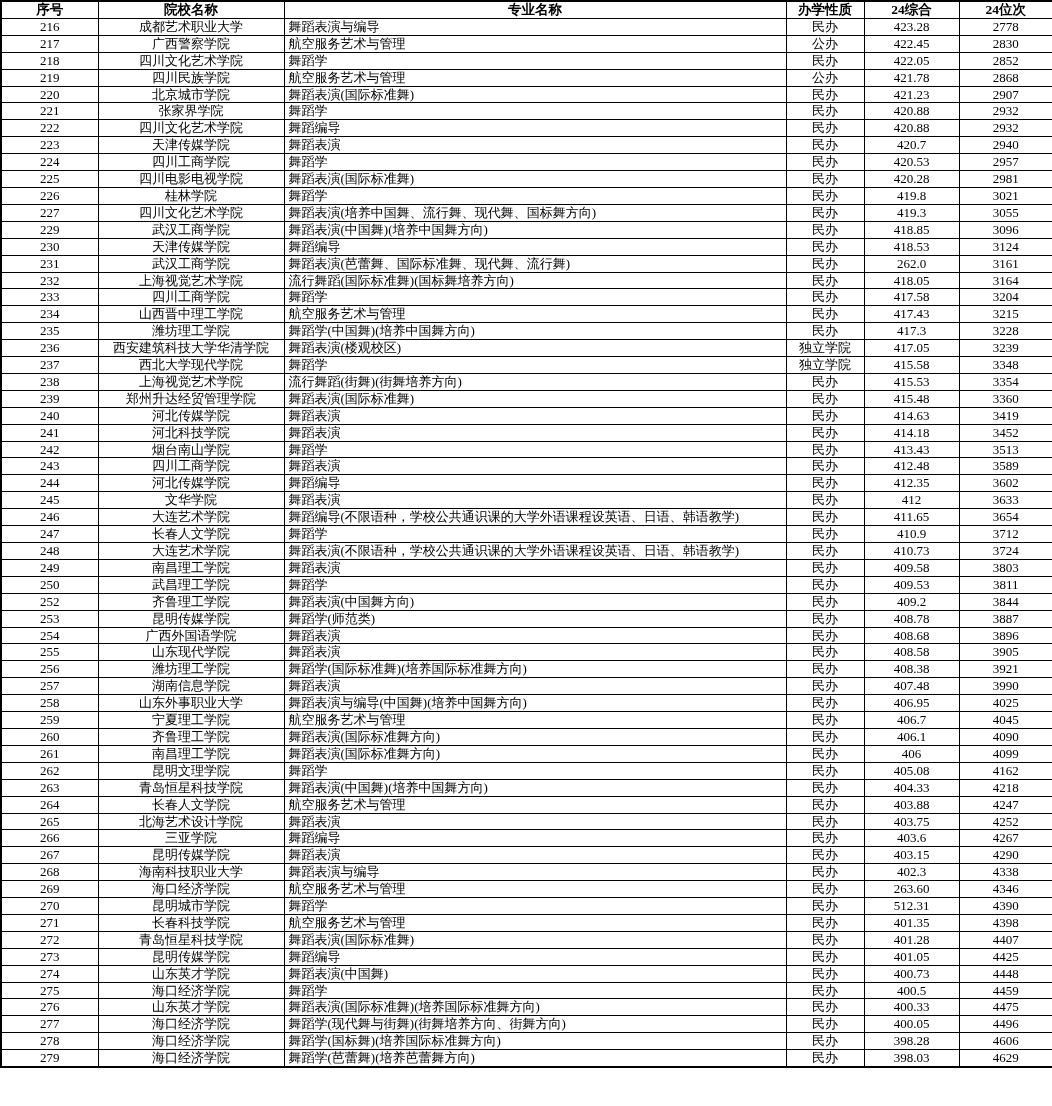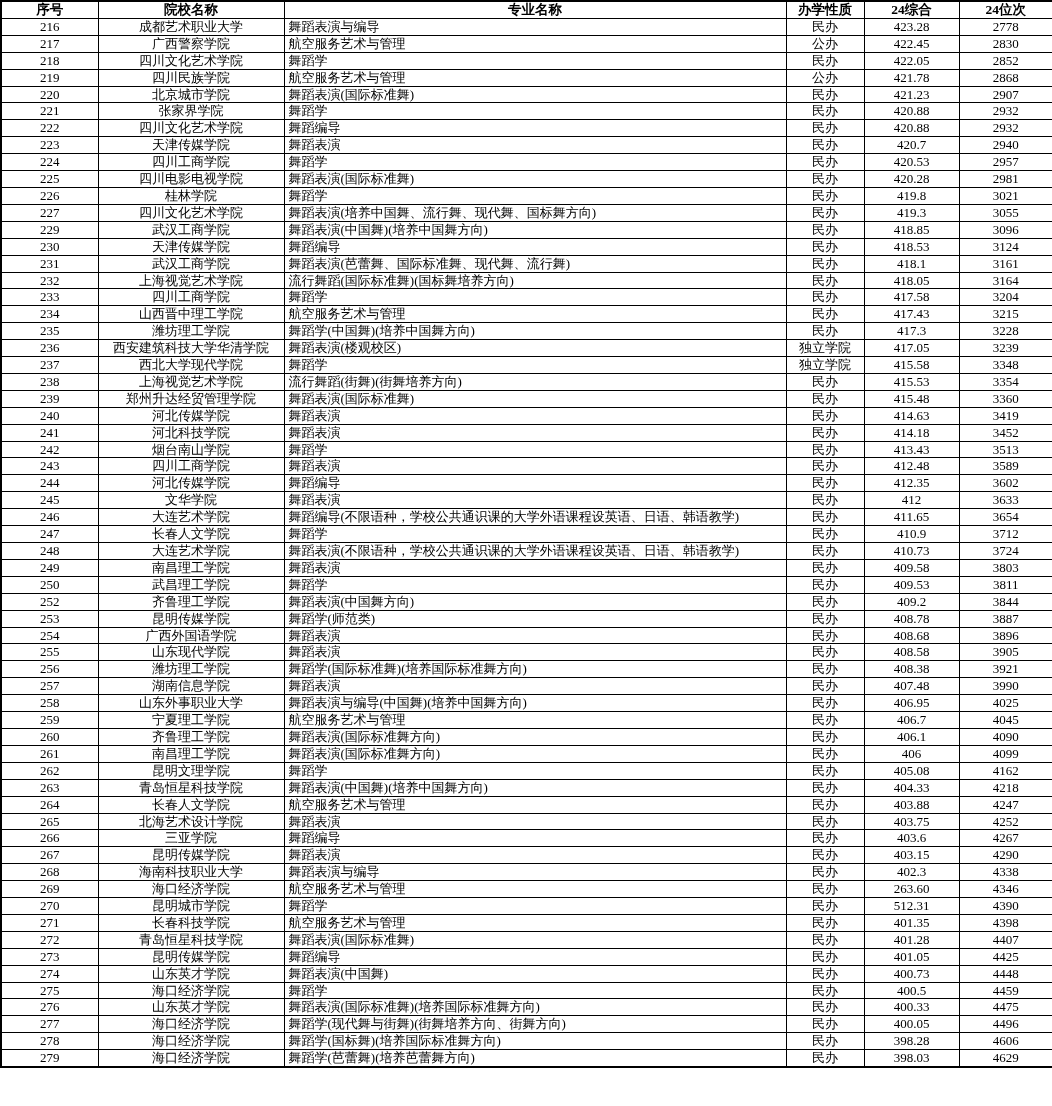--- a/index.html
+++ b/index.html
@@ -174,21 +174,21 @@
     <td class="c-major">舞蹈编导</td>
     <td class="c-type">民办</td>
     <td class="c-score">418.53</td>
     <td class="c-rank">3124</td>
   </tr>
         <tr>
     <td class="c-index">231</td>
     <td class="c-school">武汉工商学院</td>
     <td class="c-major">舞蹈表演(芭蕾舞、国际标准舞、现代舞、流行舞)</td>
     <td class="c-type">民办</td>
-    <td class="c-score">418.1</td>
+    <td class="c-score">262.0</td>
     <td class="c-rank">3161</td>
   </tr>
         <tr>
     <td class="c-index">232</td>
     <td class="c-school">上海视觉艺术学院</td>
     <td class="c-major">流行舞蹈(国际标准舞)(国标舞培养方向)</td>
     <td class="c-type">民办</td>
     <td class="c-score">418.05</td>
     <td class="c-rank">3164</td>
   </tr>

